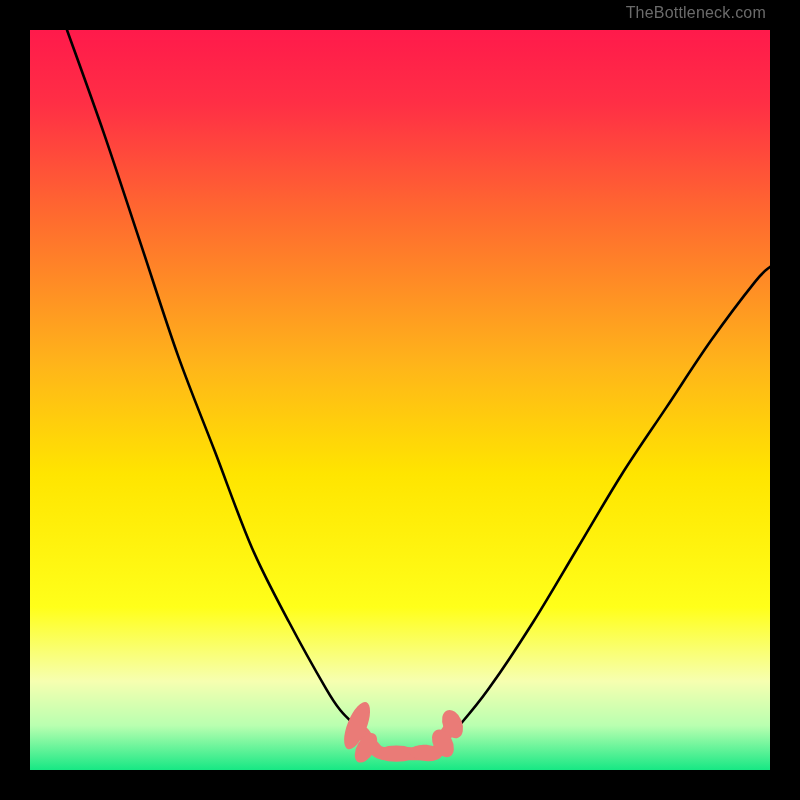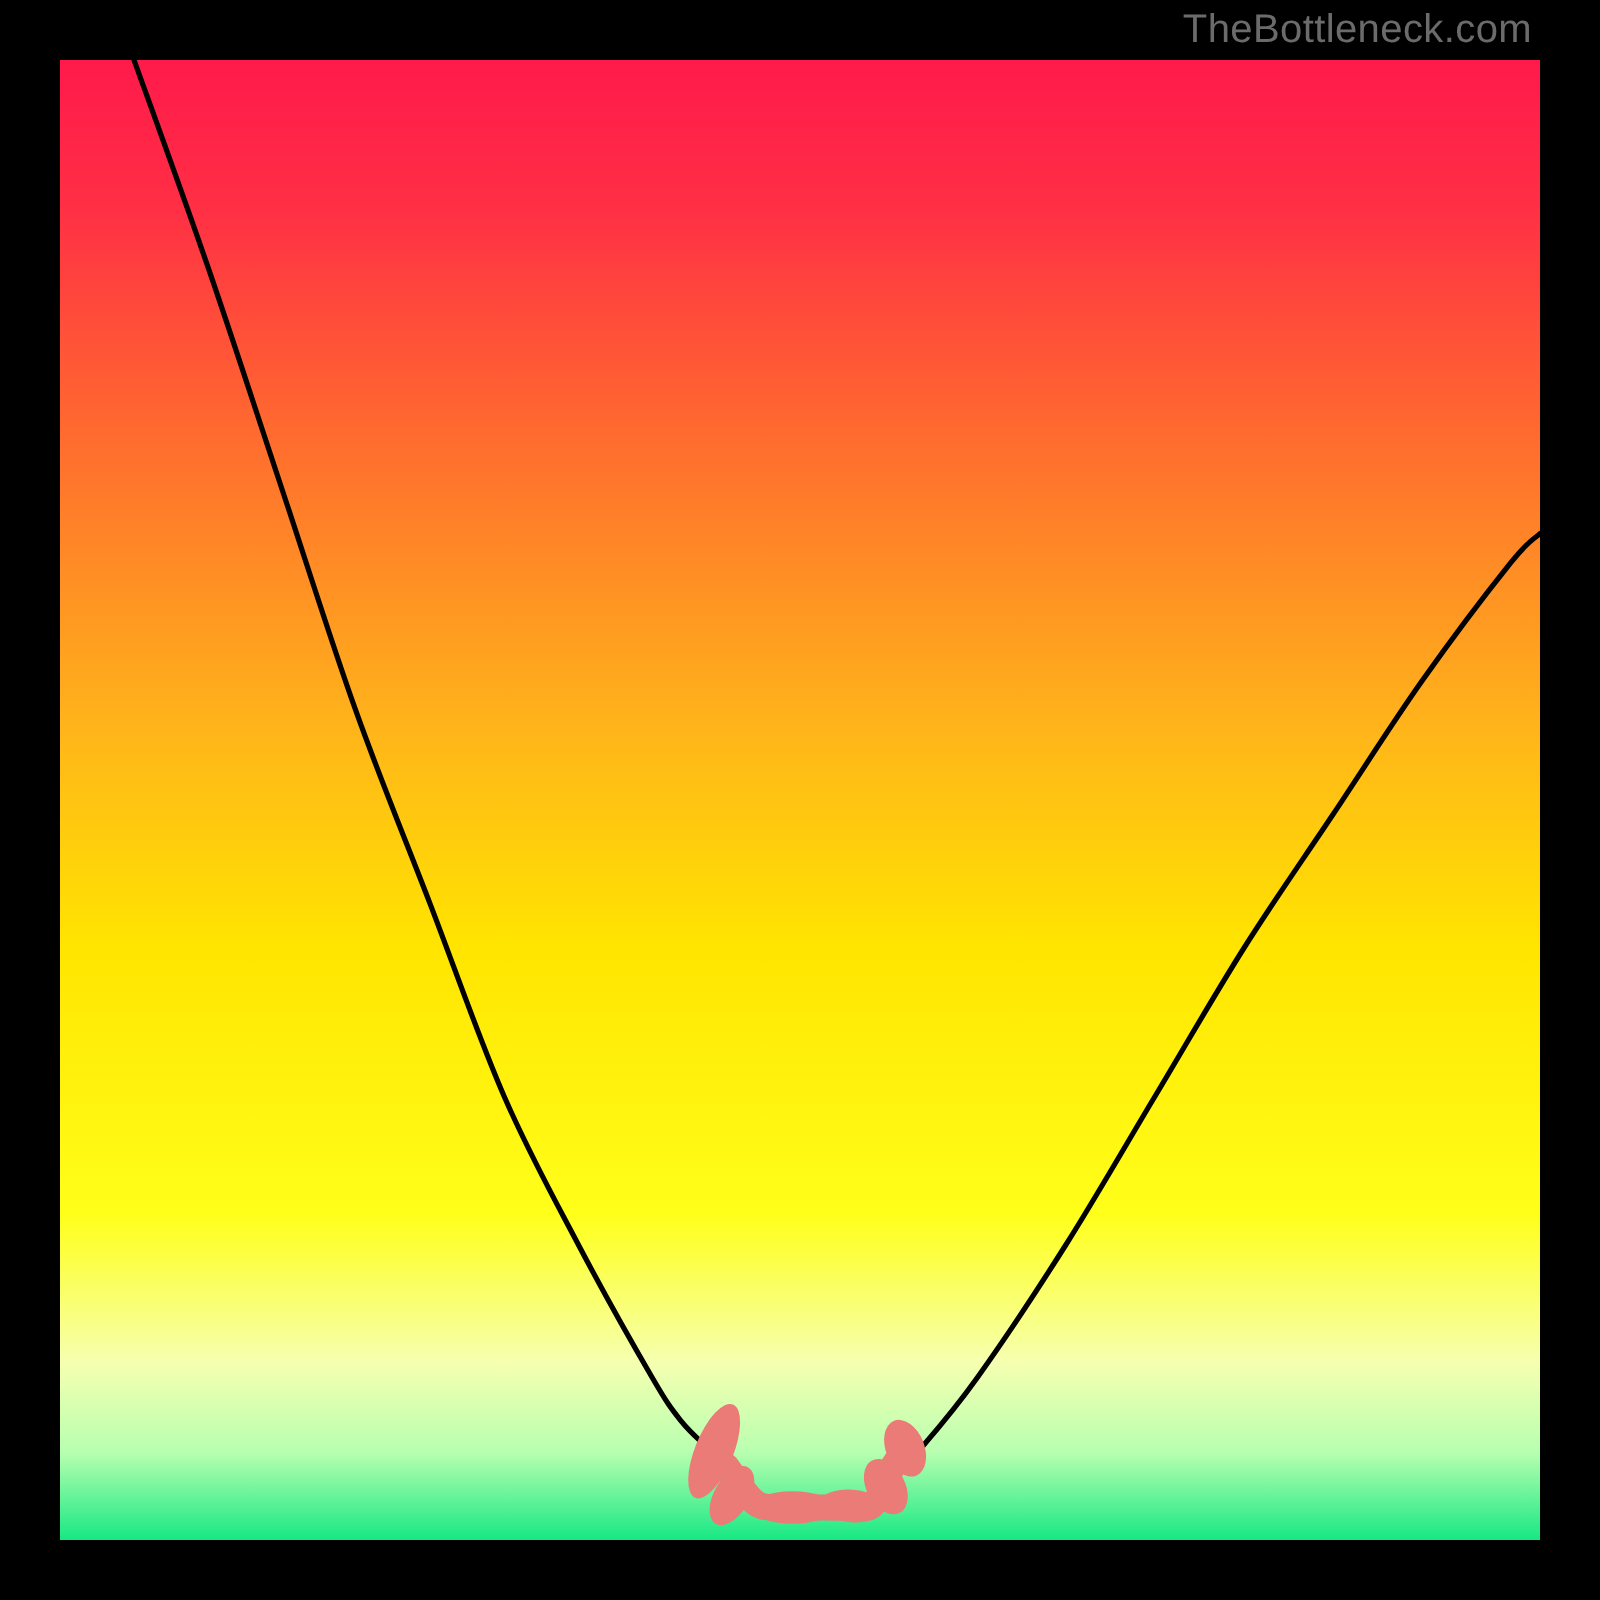--- a/index.html
+++ b/index.html
@@ -31,21 +31,21 @@
     position: absolute;
     left: 0;
     top: 0;
     width: 100%;
     height: 100%;
   }
   .watermark {
     position: absolute;
     top: 4px;
     right: 34px;
-    font-size: 20px;
+    font-size: 16px;
     color: #6b6b6b;
     letter-spacing: 0.2px;
     font-weight: 500;
   }
   svg.curves {
     position: absolute;
     left: 0;
     top: 0;
     width: 100%;
     height: 100%;

